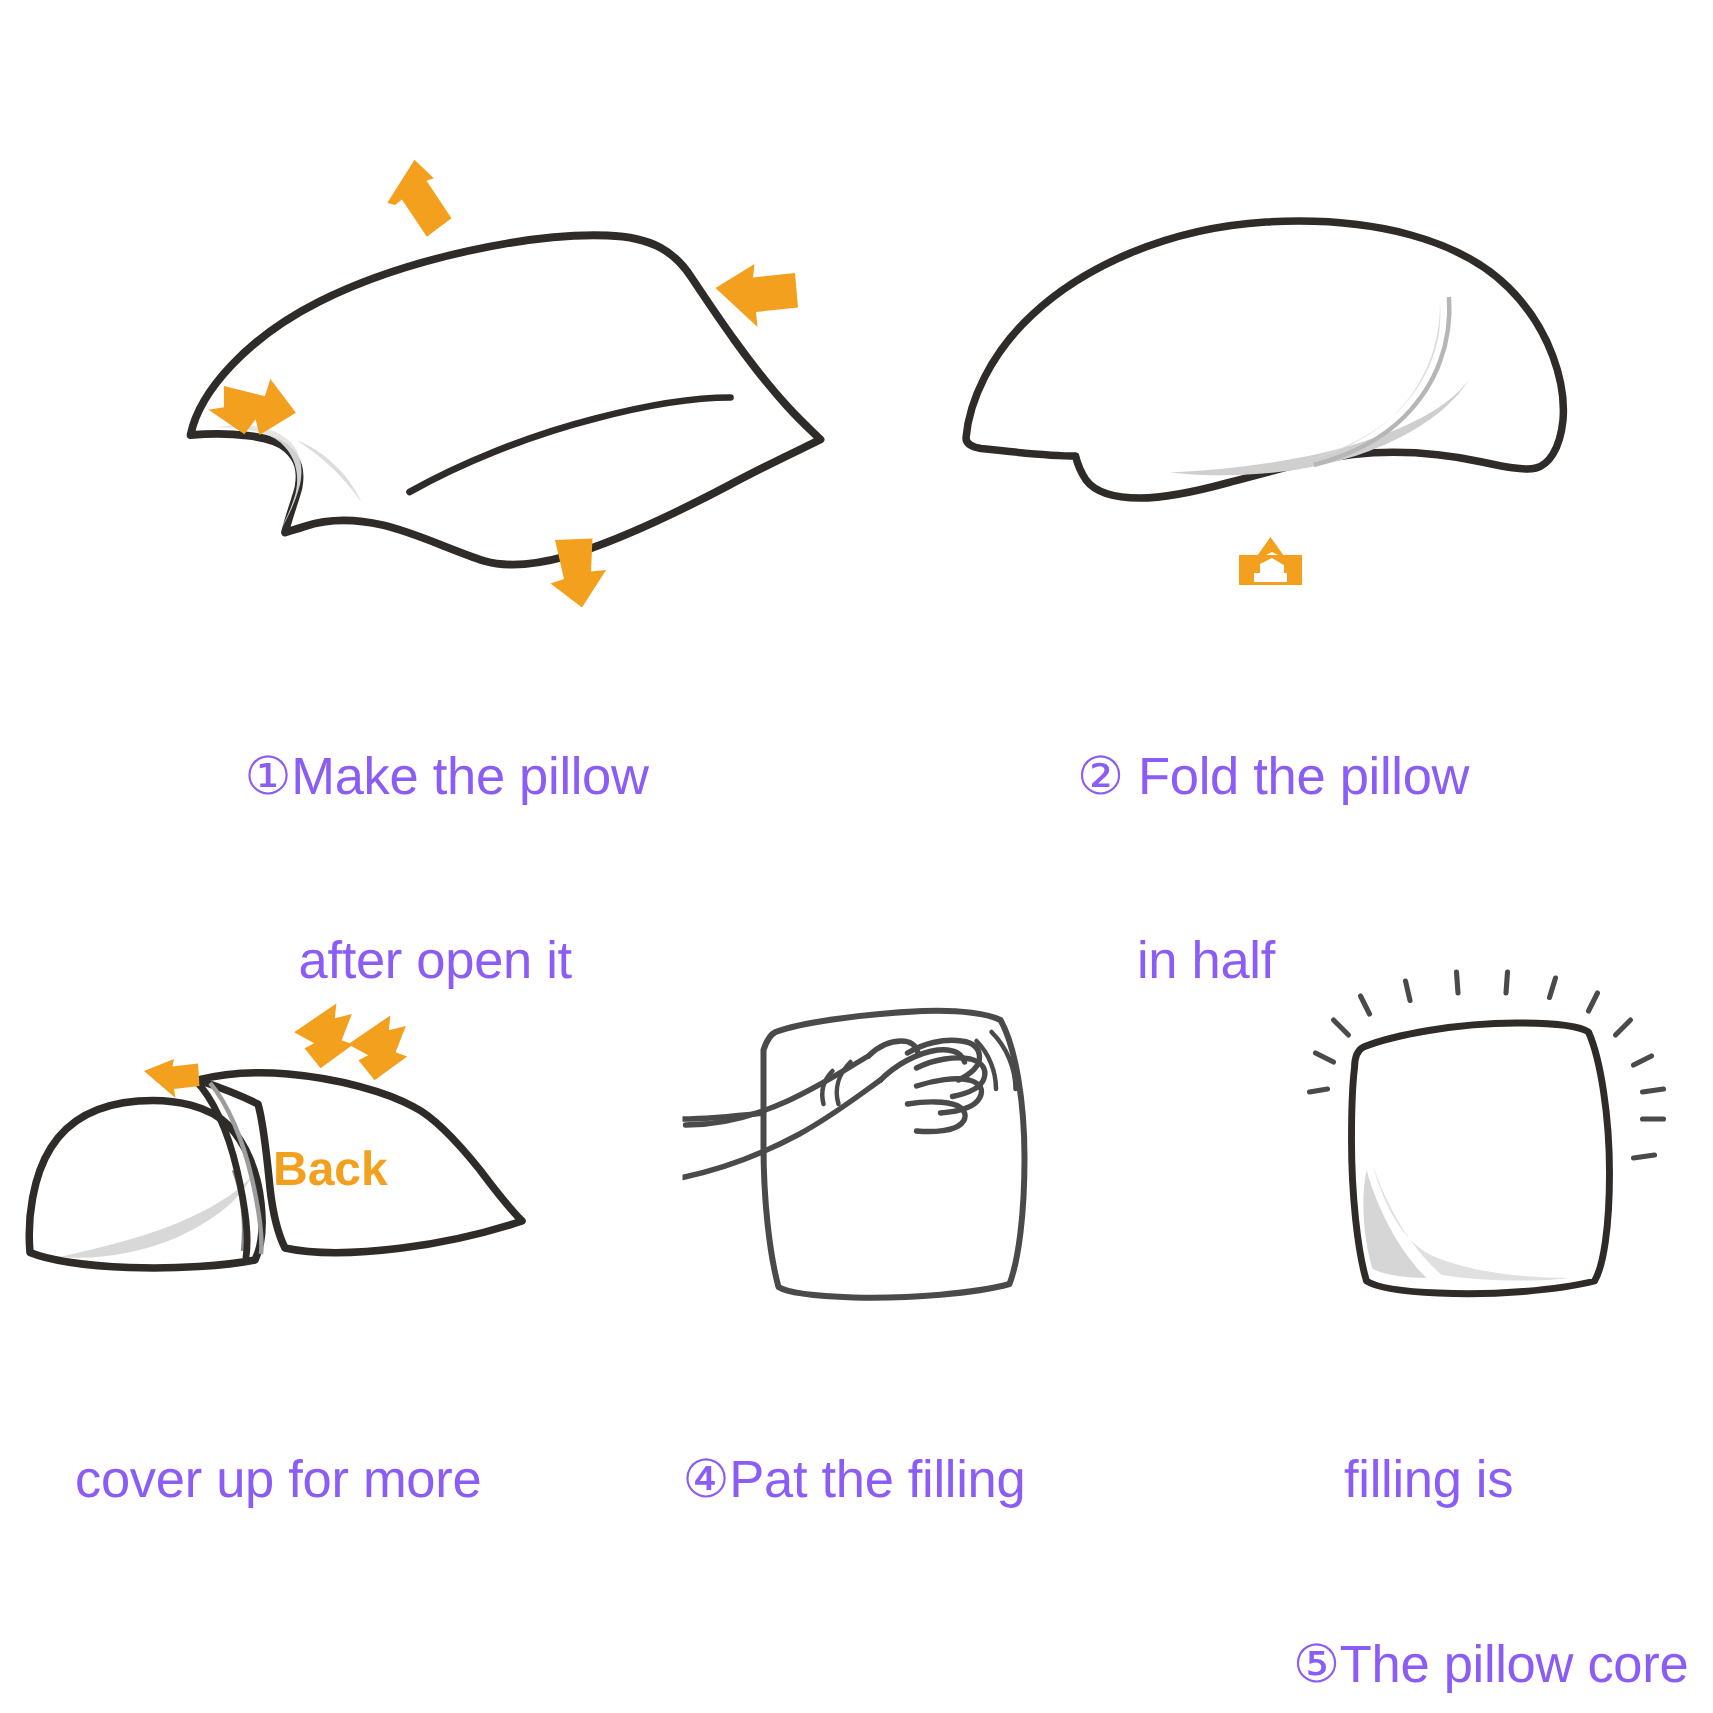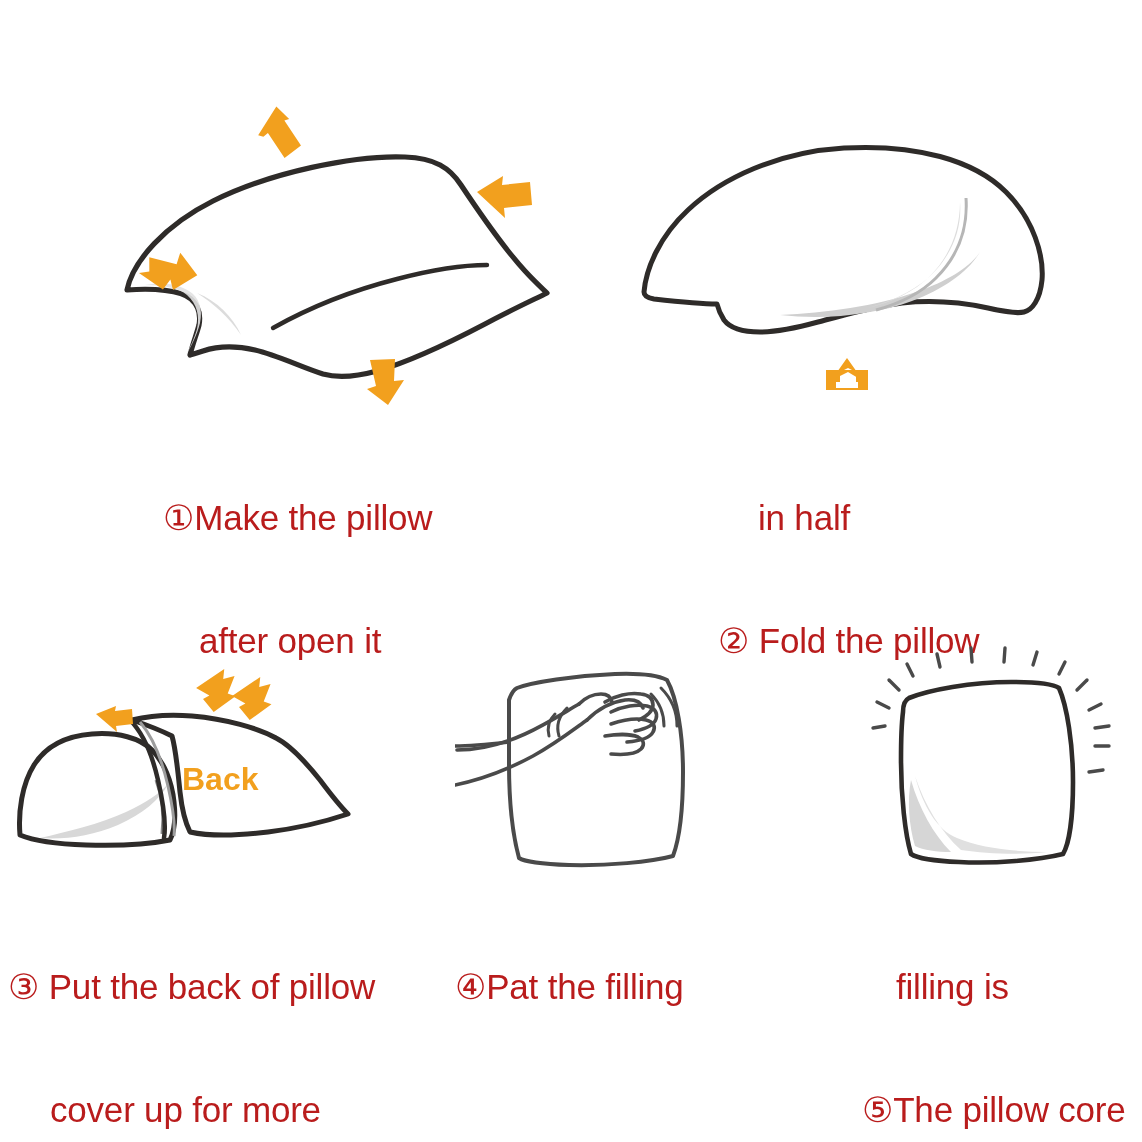--- a/index.html
+++ b/index.html
@@ -28,21 +28,21 @@
   }
   .art {
     position: absolute;
     left: 0;
     top: 0;
   }
   .caption {
     position: absolute;
     font-family: "Liberation Sans", sans-serif;
     font-weight: 400;
-    color: #b91c1c;
+    color: #8b5cf6;
     line-height: 1.17;
     white-space: pre;
     letter-spacing: -0.2px;
   }
   .caption .num {
     font-family: "DejaVu Sans", sans-serif;
     font-weight: 400;
   }
 
   
@@ -126,22 +126,22 @@
 
       <g>
         <path d="M200,262 L217,238 L234,262 L226,262 L226,252 L218,248 L210,252 L210,262 Z" fill="#F2A01E"></path>
         <path d="M196,262 L196,252 L206,252 L206,268 L228,268 L228,252 L238,252 L238,262 L228,262 L228,270 L206,270 L206,262 Z" fill="#F2A01E"></path>
         <path d="M196,250 L238,250 L238,270 L228,270 L228,258 L218,252 L206,258 L206,270 L196,270 Z" fill="#F2A01E"></path>
       </g>
     </svg>
   </div>
 
   <div class="caption" id="cap-2">
+    <span class="cap-body"><span class="num">②</span> <span>Fold the pillow</span></span>
     <span class="cap-body" style="padding-left:40px">in half</span>
-    <span class="cap-body"><span class="num">②</span> <span>Fold the pillow</span></span>
   </div>
 
   <div class="panel" id="art-3">
     <svg class="art" width="400" height="235" viewBox="0 0 400 235" aria-hidden="true">
 
       <path d="M20,185 C18,162 22,134 34,115 C46,96 66,86 92,84 C118,82 140,88 152,100
                C164,112 172,132 174,152 C176,170 174,182 170,190
                C150,194 118,196 86,195 C56,194 32,190 20,185 Z" fill="#ffffff" stroke="#2e2b29" stroke-width="5" stroke-linejoin="round"></path>
       <path d="M40,188 C66,182 100,174 126,162 C146,153 160,143 168,134
                C160,150 142,164 118,175 C92,186 64,190 40,188 Z" fill="#d8d8d8" stroke="none"></path>
@@ -165,21 +165,20 @@
       <g>
         <path d="M196,40 L222,18 L222,28 L233,24 L228,42 L236,44 L216,62 L204,50 L210,46 Z" fill="#F2A01E" transform="rotate(6 214 40)"></path>
       </g>
       <g>
         <path d="M232,48 L258,26 L258,36 L269,32 L264,50 L272,52 L252,70 L240,58 L246,54 Z" fill="#F2A01E" transform="rotate(6 250 48)"></path>
       </g>
     </svg>
   </div>
 
   <div class="caption" id="cap-3">
-    <span class="cap-body"><span class="num">③</span> <span>Put the back of pillow</span></span>
     <span class="cap-body" style="padding-left:42px">cover up for more</span>
     
     
   </div>
 
   <div class="panel" id="art-4">
     <svg class="art" width="300" height="235" viewBox="0 0 300 235" aria-hidden="true">
 
       <path d="M54,50 C56,44 58,40 62,38 C78,32 118,26 160,24 C186,23 204,26 212,30
                C222,48 228,84 228,122 C228,160 224,190 218,206

